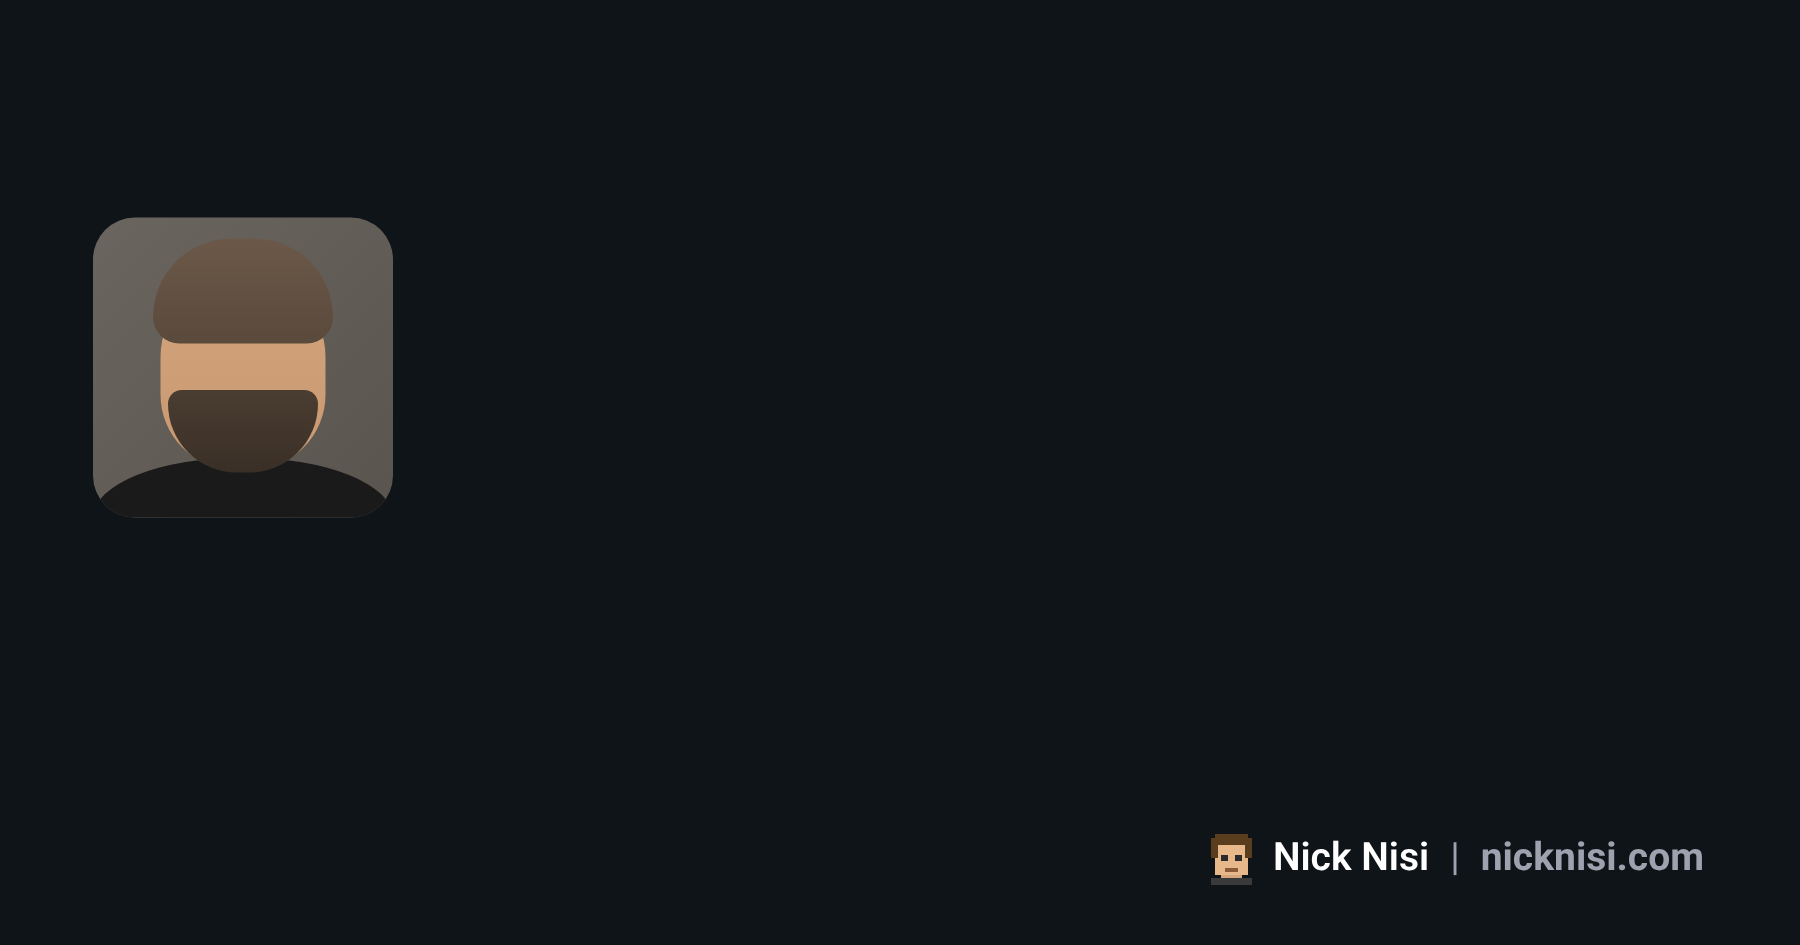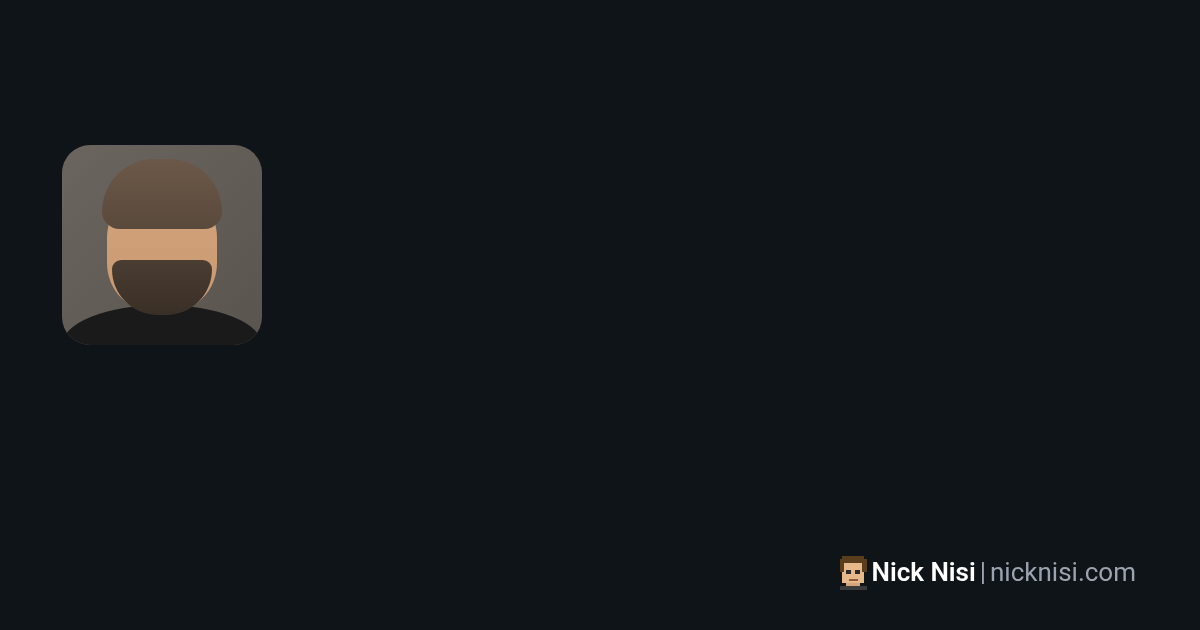--- a/index.html
+++ b/index.html
@@ -84,20 +84,21 @@
       font-weight: 700;
       text-align: center;
       line-height: 1.35;
     }
     .footer {
       position: absolute;
       bottom: 40px;
       right: 64px;
       display: flex;
       align-items: center;
+      gap: 10px;
     }
     .footer-icon {
       width: 36px;
       height: 36px;
       position: relative;
     }
     .pixel-face {
       width: 36px;
       height: 36px;
       position: relative;
@@ -110,21 +111,21 @@
     }
     .footer-separator {
       color: #9ca3af;
       font-size: 26px;
       font-weight: 400;
       margin: 0 4px;
     }
     .footer-domain {
       color: #9ca3af;
       font-size: 26px;
-      font-weight: 400;
+      font-weight: 700;
     }
   </style>
 </head>
 <body>
 
 <div class="container">
   <div class="avatar">
     <div class="avatar-face">
       <div class="avatar-shirt"></div>
       <div class="avatar-head"></div>

